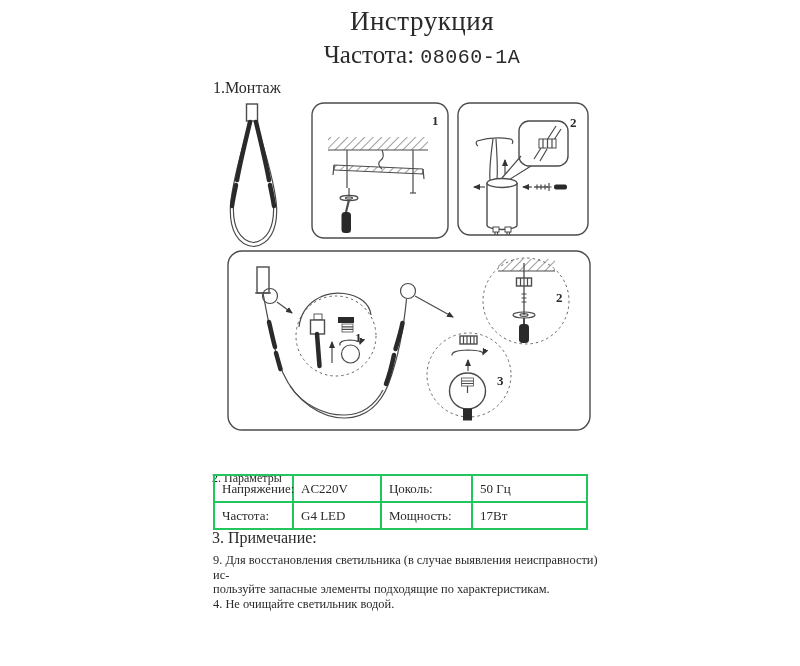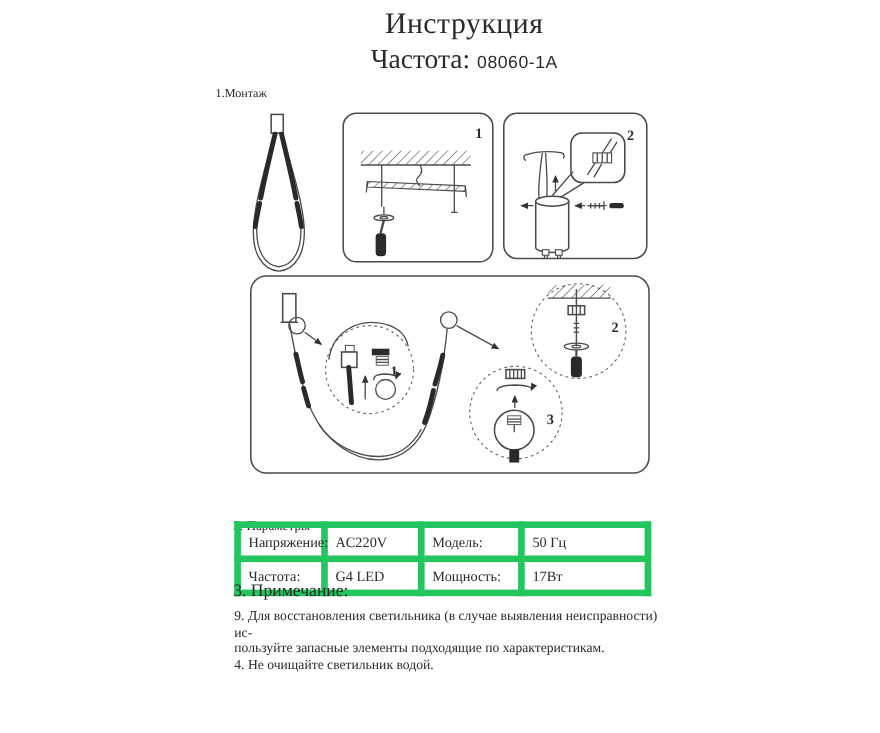--- a/index.html
+++ b/index.html
@@ -5,26 +5,26 @@
   :root { --ink:#2a2a2a; --line:#4b4b4b; --paper:#ffffff; }
   html,body { margin:0; padding:0; background:#fff; }
   .page {
     position:relative; width:800px; height:666px; overflow:hidden;
     background:var(--paper); color:var(--ink);
     font-family:"Liberation Serif","DejaVu Serif",serif;
   }
   .header { position:absolute; left:42px; top:6px; width:760px; text-align:center; }
   .title { font-size:27px; letter-spacing:0.5px; }
   .model-line { margin-top:4px; font-size:25px; }
-  .model-value { font-family:Liberation Sans, sans-serif; font-size:16px; letter-spacing:0.5px; }
-  .h-montage { position:absolute; left:196px; top:79px; font-size:11px; }
+  .model-value { font-family:Liberation Mono, monospace; font-size:20px; letter-spacing:0.5px; }
+  .h-montage { position:absolute; left:213px; top:79px; font-size:16px; }
   .diagram { position:absolute; left:210px; top:96px; }
   .h-params { position:absolute; left:212px; top:471px; font-size:12px; }
   .params { position:absolute; left:213px; top:474px; width:373px; border-collapse:collapse; table-layout:fixed; }
-  .params td { border:6px solid #22c55e; height:25px; padding:0 0 0 7px; font-size:13px; vertical-align:middle; white-space:nowrap; }
+  .params td { border:2px solid #22c55e; height:25px; padding:0 0 0 7px; font-size:13px; vertical-align:middle; white-space:nowrap; }
   .h-notes { position:absolute; left:212px; top:529px; font-size:16px; }
   .notes { position:absolute; left:213px; top:553px; width:392px; font-size:12.4px; line-height:14.6px; }
   .note { white-space:pre-line; margin:0; }
   
   .ln  { fill:none; stroke:var(--line); stroke-width:1.2; }
   .thick { fill:none; stroke:var(--ink); stroke-width:4.5; stroke-linecap:round; }
   .panel { fill:#fff; stroke:var(--line); stroke-width:1.4; }
   .dot { fill:none; stroke:#666; stroke-width:1; stroke-dasharray:2.5 3; }
   .blk { fill:var(--ink); stroke:none; }
   .num { font:bold 13px "Liberation Serif","DejaVu Serif",serif; fill:var(--ink); }
@@ -182,21 +182,21 @@
     <colgroup>
         <col style="width:79px">
         <col style="width:88px">
         <col style="width:91px">
         <col style="width:115px">
       </colgroup>
     <tbody>
         <tr>
       <td>Напряжение:</td>
       <td>AC220V</td>
-      <td>Модель:</td>
+      <td>Цоколь:</td>
       <td>50 Гц</td>
     </tr>
     <tr>
       <td>Частота:</td>
       <td>G4 LED</td>
       <td>Мощность:</td>
       <td>17Вт</td>
     </tr>
   </tbody>
     </table>

